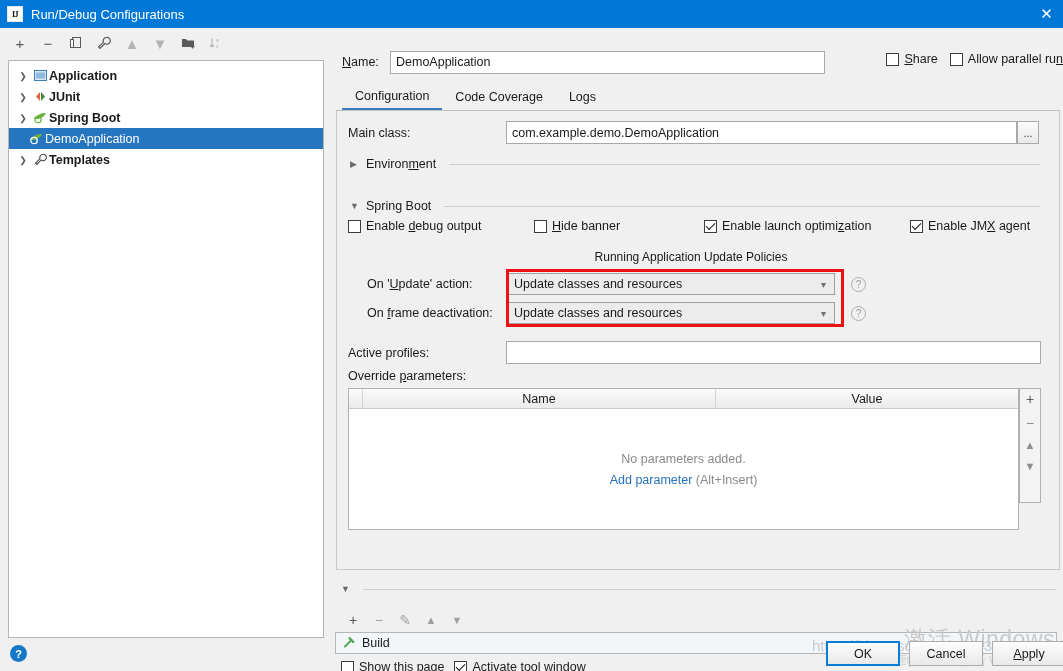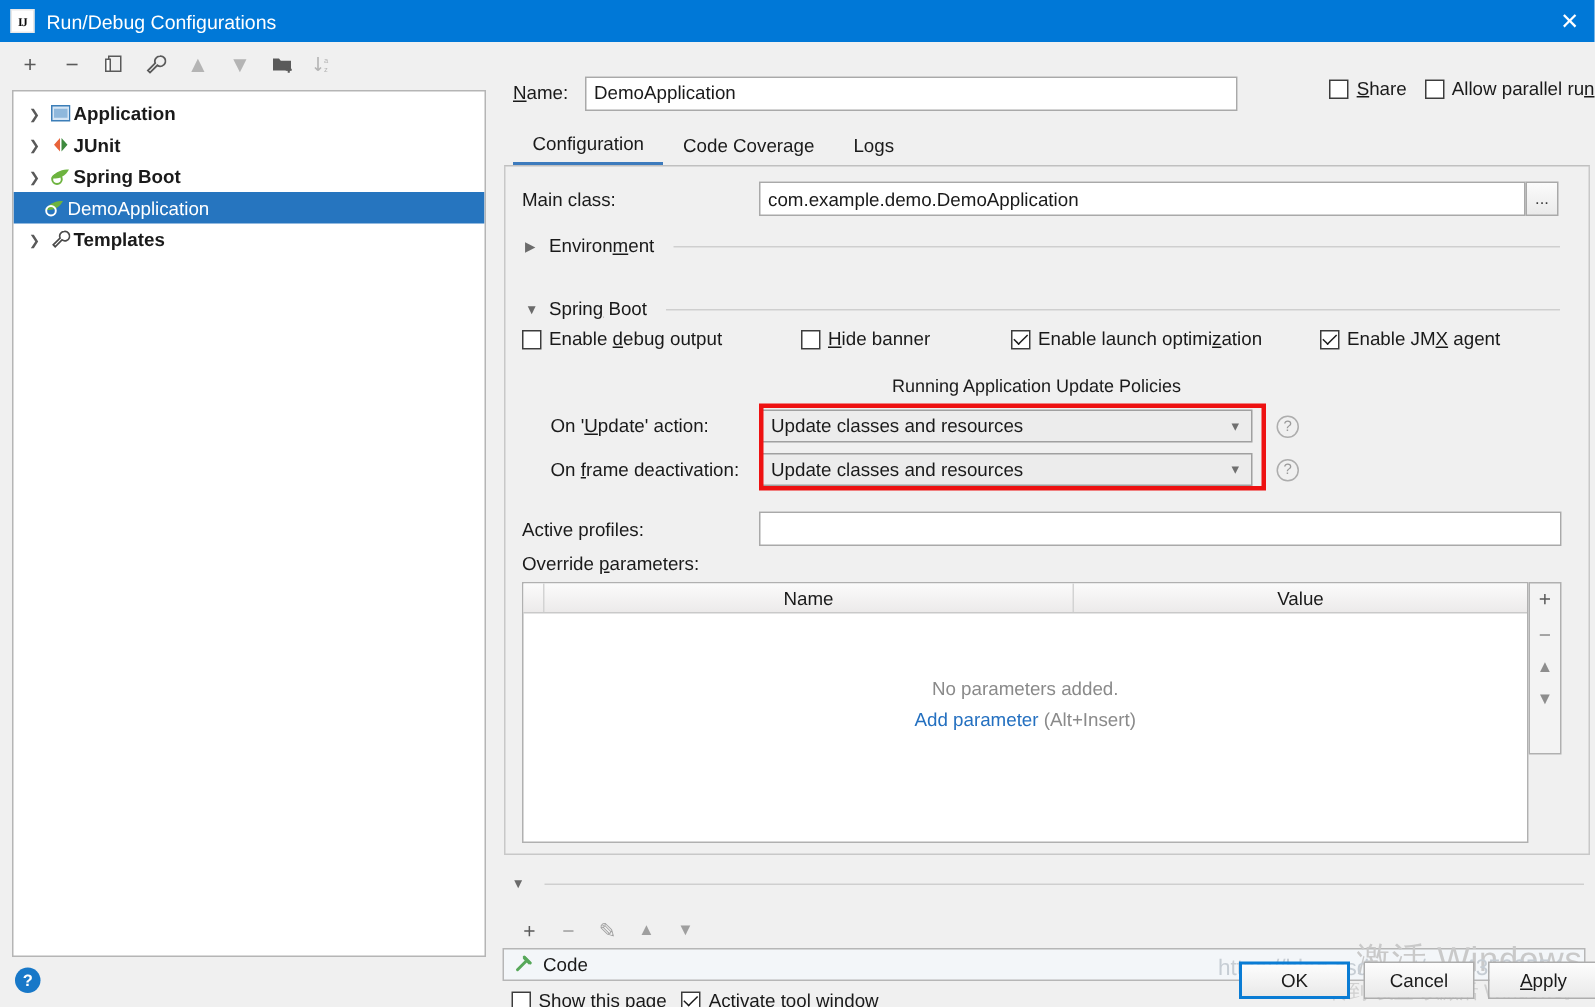--- a/index.html
+++ b/index.html
@@ -357,21 +357,21 @@
       <span class="tri">▼</span>
       <span class="lbl">Sprin<u>g</u> Boot</span>
       <span class="sect-line"></span>
     </div>
 
     <div class="row" style="left:11px; top:108px; gap:0;">
       <label class="cb" style="width:186px">
         <span class="box"></span>
         <span>Enable <u>d</u>ebug output</span>
       </label>
-      <label class="cb" style="width:140px">
+      <label class="cb" style="width:170px">
         <span class="box"></span>
         <span><u>H</u>ide banner</span>
       </label>
       <label class="cb" style="width:206px">
         <span class="box checked"></span>
         <span>Enable launch optimi<u>z</u>ation</span>
       </label>
       <label class="cb">
         <span class="box checked"></span>
         <span>Enable JM<u>X</u> agent</span>
@@ -403,21 +403,21 @@
 
     <div class="redbox" style="left:169px; top:158px; width:338px; height:58px;"></div>
 
     <div class="row" style="left:11px; top:230px; width:700px;">
       <div class="lbl" style="width:158px">Active profiles:</div>
       <input class="txtfield" style="width: 535px;" value="">
     </div>
 
     <div class="lbl" style="position:absolute; left:11px; top:258px;">Override <u>p</u>arameters:</div>
 
-    <div class="tbl" style="left:11px; top:277px; width:671px; height:174px;">
+    <div class="tbl" style="left:11px; top:277px; width:671px; height:142px;">
       <div class="tbl-head">
         <div class="th" style="width:14px"></div>
         <div class="th" style="width:353px">Name</div>
         <div class="th" style="flex:1; border-right:none">Value</div>
       </div>
       <div class="tbl-empty">
         <div class="muted">No parameters added.</div>
         <div>
           <span class="linkblue">Add parameter</span>
           <span class="muted">(Alt+Insert)</span>
@@ -447,21 +447,21 @@
     <div class="blbtn" style="font-size:11px">▼</div>
   </div>
 
   <div class="bl-list" style="left:2px; top:592px; width:722px;">
     <span>
       <svg width="14" height="14" viewBox="0 0 14 14">
           <path d="M3 11.5 L9 5.5 M7.5 3 L11.5 7" stroke="#57a85a" stroke-width="2" fill="none" stroke-linecap="round"></path>
           <path d="M8 2.5 L12.3 6.8 L10.5 8 L6.5 4z" fill="#57a85a"></path>
         </svg>
     </span>
-    <span>Code</span>
+    <span>Build</span>
   </div>
 
   <div class="bottom-cbs" style="left:8px; top:620px;">
     <label class="cb">
       <span class="box"></span>
       <span>Show this page</span>
     </label>
     <label class="cb">
       <span class="box checked"></span>
       <span>Activate tool window</span>

